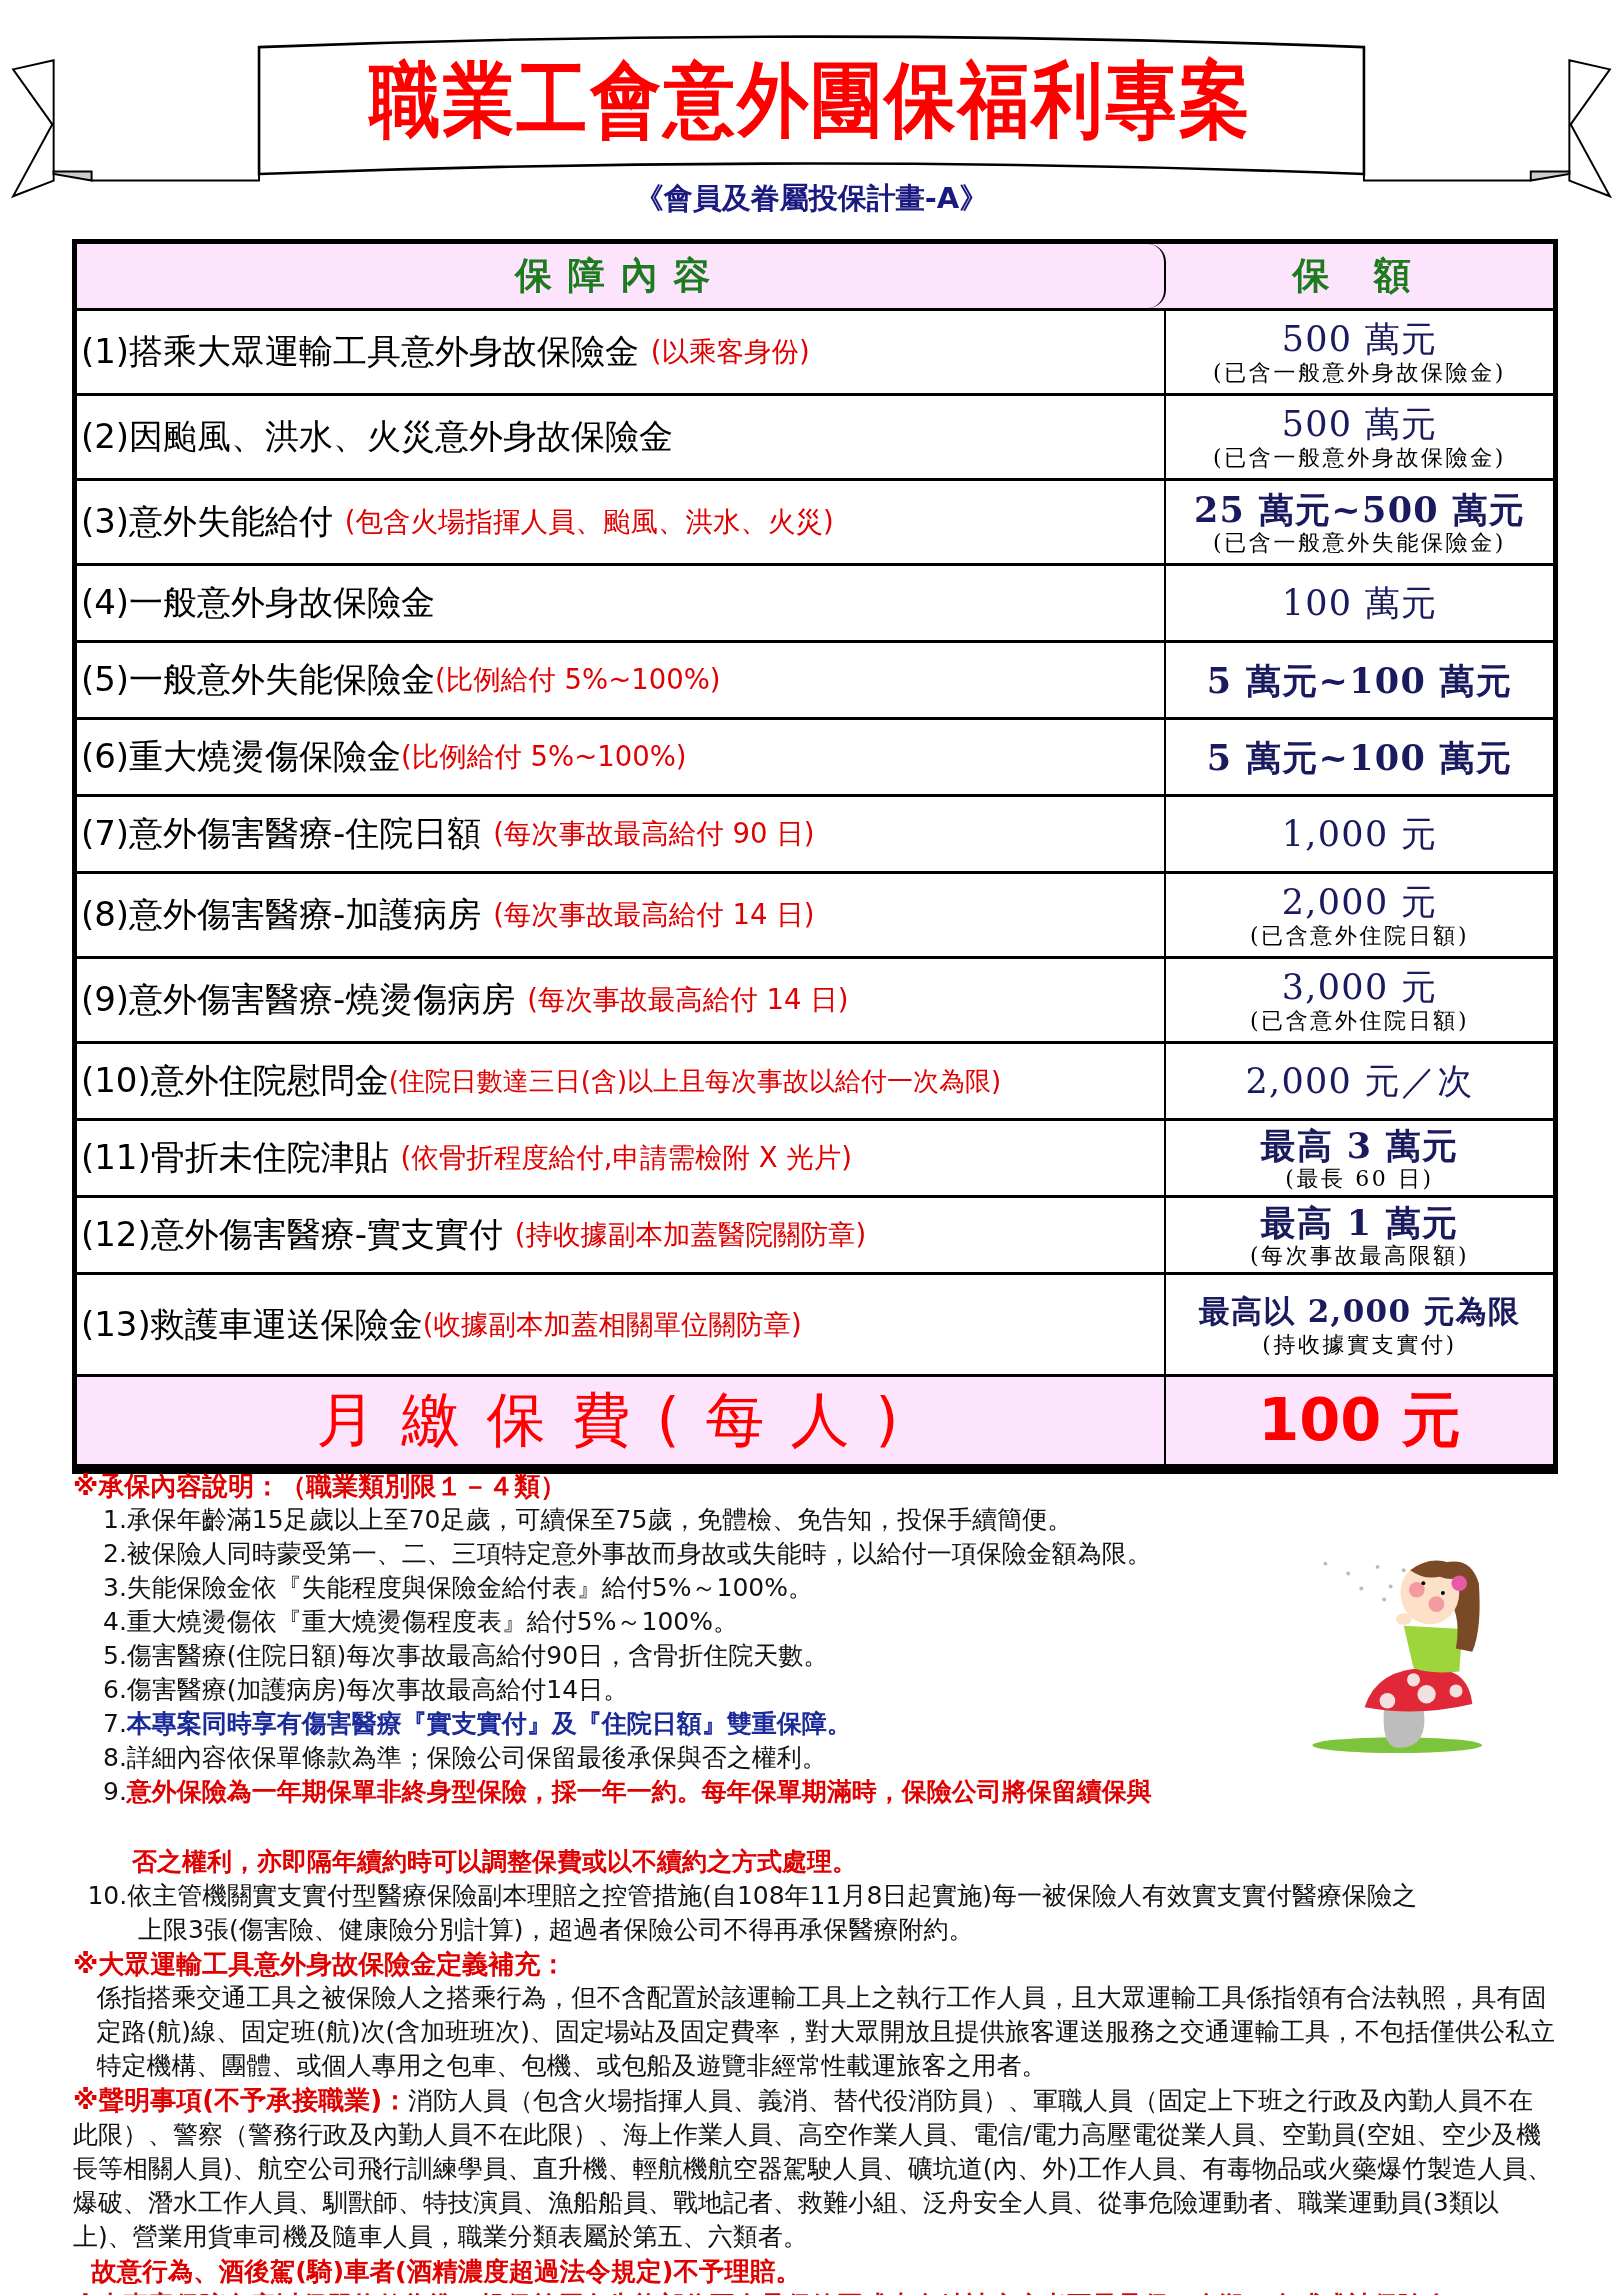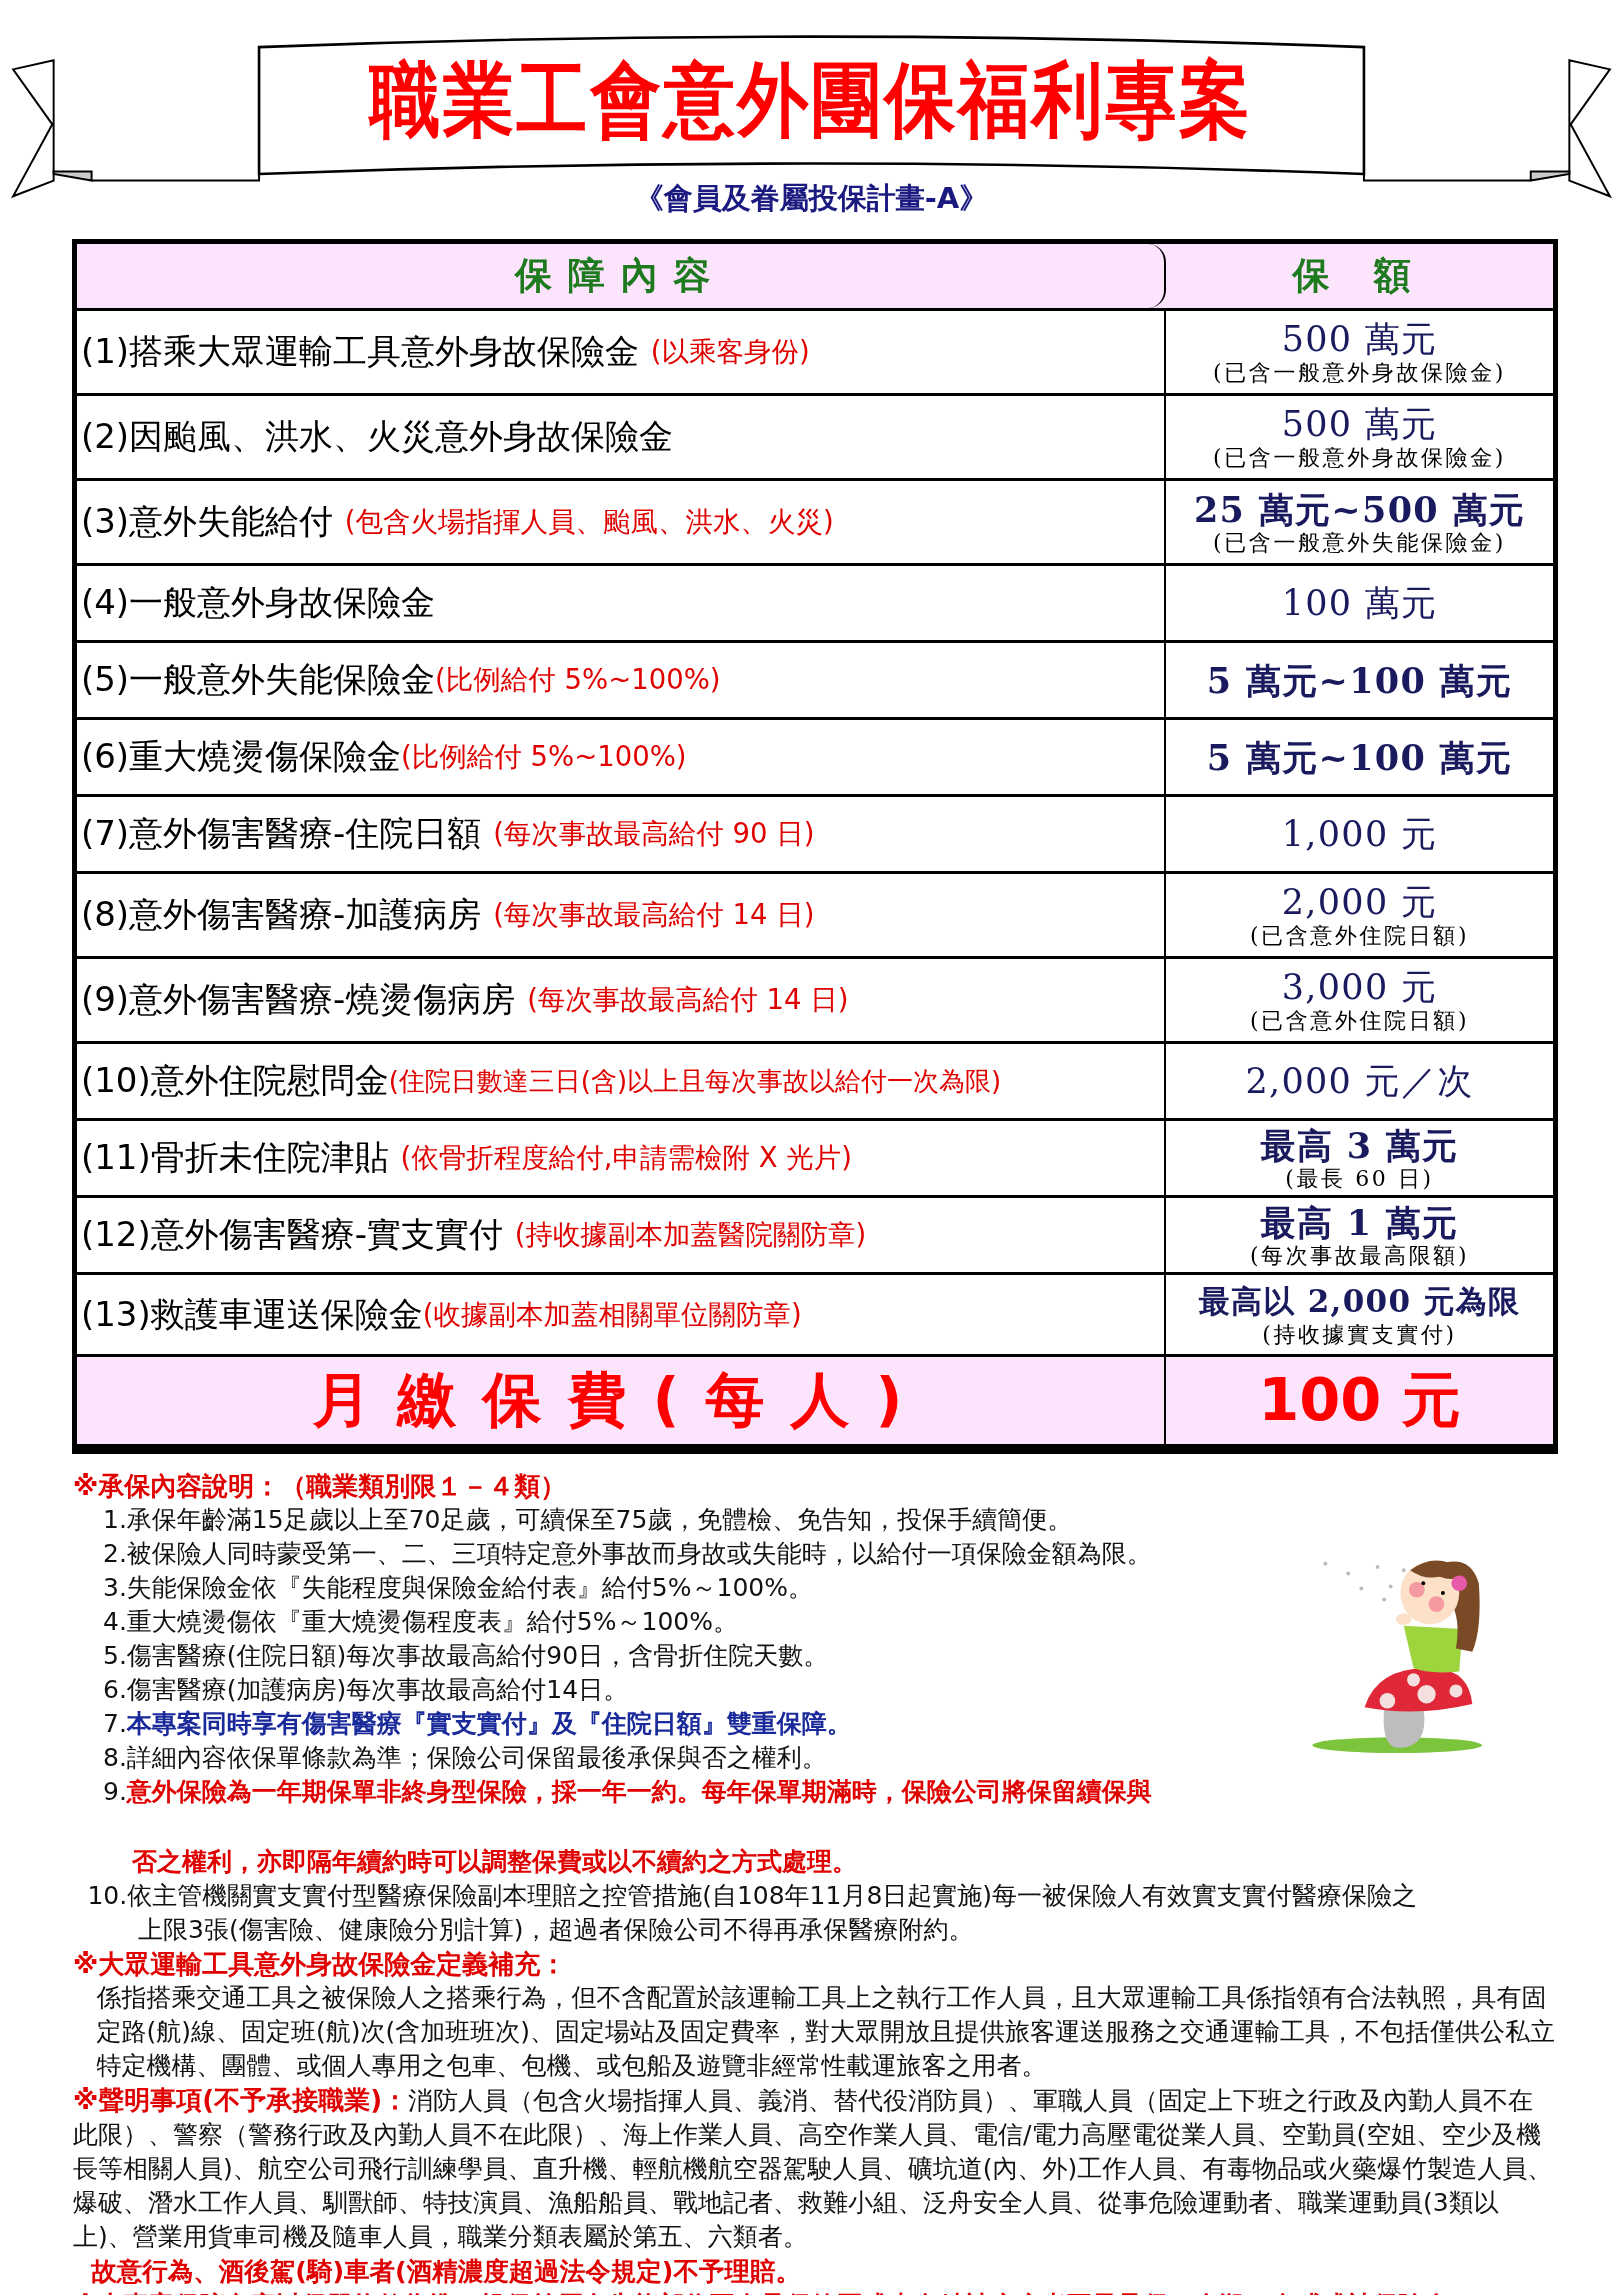--- a/index.html
+++ b/index.html
@@ -16,21 +16,21 @@
   .cell-r { flex: 1; display: flex; flex-direction: column; align-items: center; justify-content: center; color: #1a1a5e; font-family: "DejaVu Serif", "Liberation Serif", serif; }
   .head { background: #fde4fd; height: 64px; }
   .head .cell-l, .head .cell-r { justify-content: center; color: #1e7a1e; font-weight: bold; font-size: 37px; letter-spacing: 15.7px; font-family: "DejaVu Sans", sans-serif; }
   .head .cell-l { justify-content: center; padding-left: 0; border-radius: 18px; }
   .amt { font-size: 35px; font-weight: bold; line-height: 41px; letter-spacing: 1.3px; }
   .amt.plain { font-weight: normal; }
   .sub { font-size: 22px; line-height: 26px; color: #000; letter-spacing: 2.6px; }
   .note { color: #e00000; font-size: 27.5px; margin-left: 11.8px; }
   .note.tight { margin-left: 0; }
   .fee { background: #fde4fd; height: 90px; }
-  .fee .cell-l { justify-content: center; padding-left: 0; color: #ff0000; font-weight: bold; font-size: 59px; letter-spacing: 26px; }
+  .fee .cell-l { justify-content: center; padding-left: 0; color: #ff0000; font-weight: normal; font-size: 59px; letter-spacing: 26px; }
   .fee .cell-r { color: #ff0000; font-weight: bold; font-size: 59px; font-family: "DejaVu Sans", sans-serif; flex-direction: row; }
 
   .notes { position: absolute; left: 73px; top: 1469px; width: 1485px; font-size: 25px; line-height: 34px; color: #111; }
   .notes .h { color: #e00000; font-weight: bold; font-size: 26px; }
   .notes .item { padding-left: 30px; }
   .notes .item.ind2 { padding-left: 59px; margin-top: 36px; }
   .notes .item.ind10 { padding-left: 14.4px; }
   .notes .item.ind10c { padding-left: 65px; }
   .notes .blue { color: #1a2a9a; font-weight: bold; }
   .notes .red { color: #e00000; font-weight: bold; }
@@ -165,21 +165,21 @@
   <div class="row" style="height:77px">
     <div class="cell-l">
         <span>(12)意外傷害醫療-實支實付</span>
         <span class="note">(持收據副本加蓋醫院關防章)</span>
       </div>
     <div class="cell-r">
         <span class="amt">最高 1 萬元</span>
         <span class="sub">(每次事故最高限額)</span>
       </div>
   </div>
-  <div class="row" style="height:82px">
+  <div class="row" style="height:102px">
     <div class="cell-l">
         <span>(13)救護車運送保險金</span>
         <span class="note tight">(收據副本加蓋相關單位關防章)</span>
       </div>
     <div class="cell-r">
         <span class="amt" style="font-size:31px">最高以 2,000 元為限</span>
         <span class="sub">(持收據實支實付)</span>
       </div>
   </div>
   <div class="row fee">

